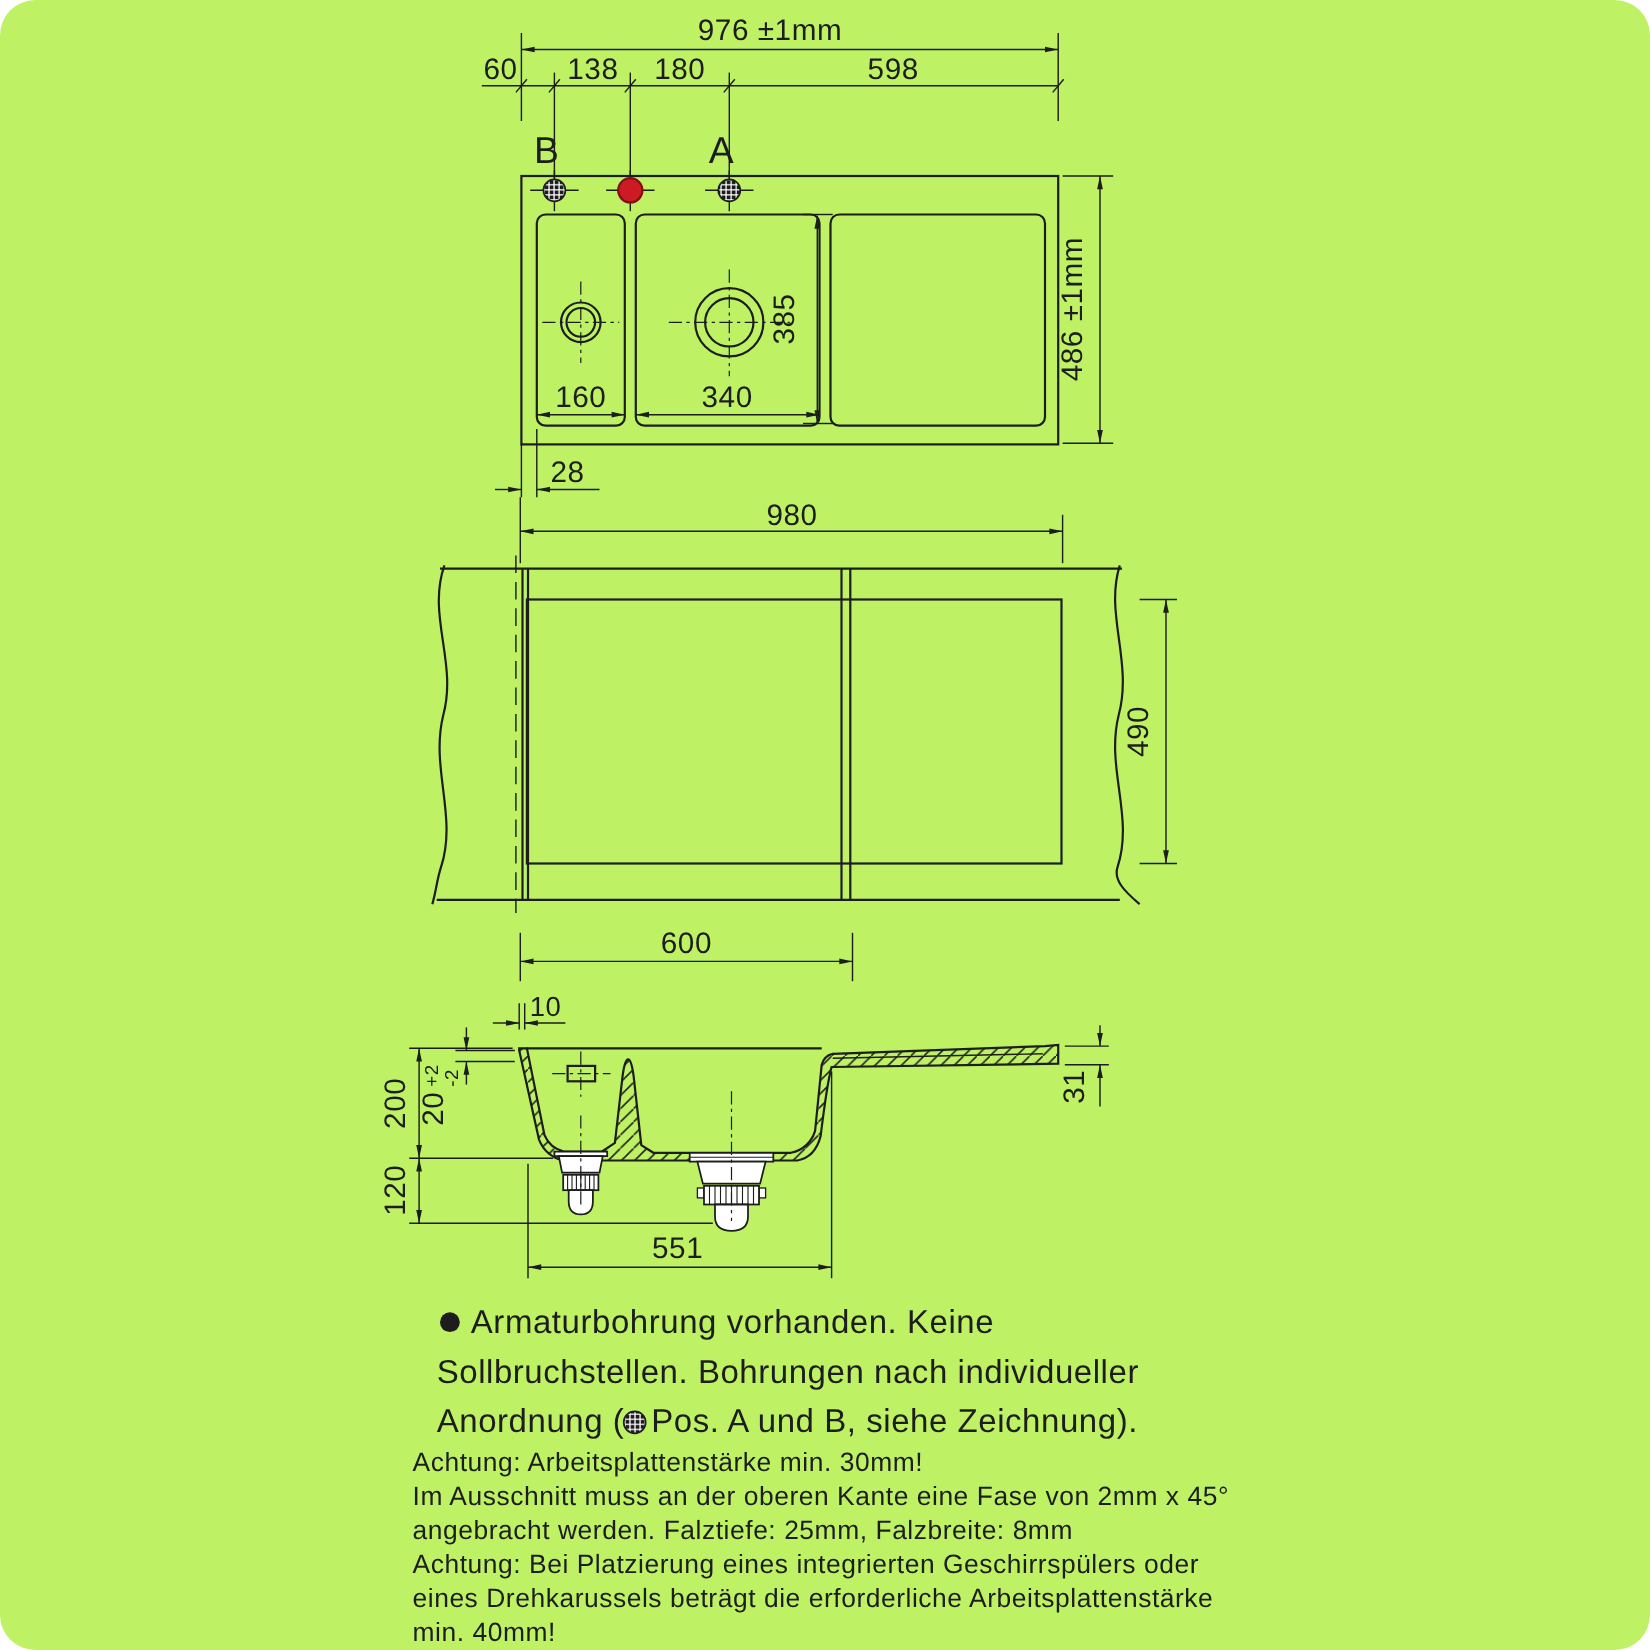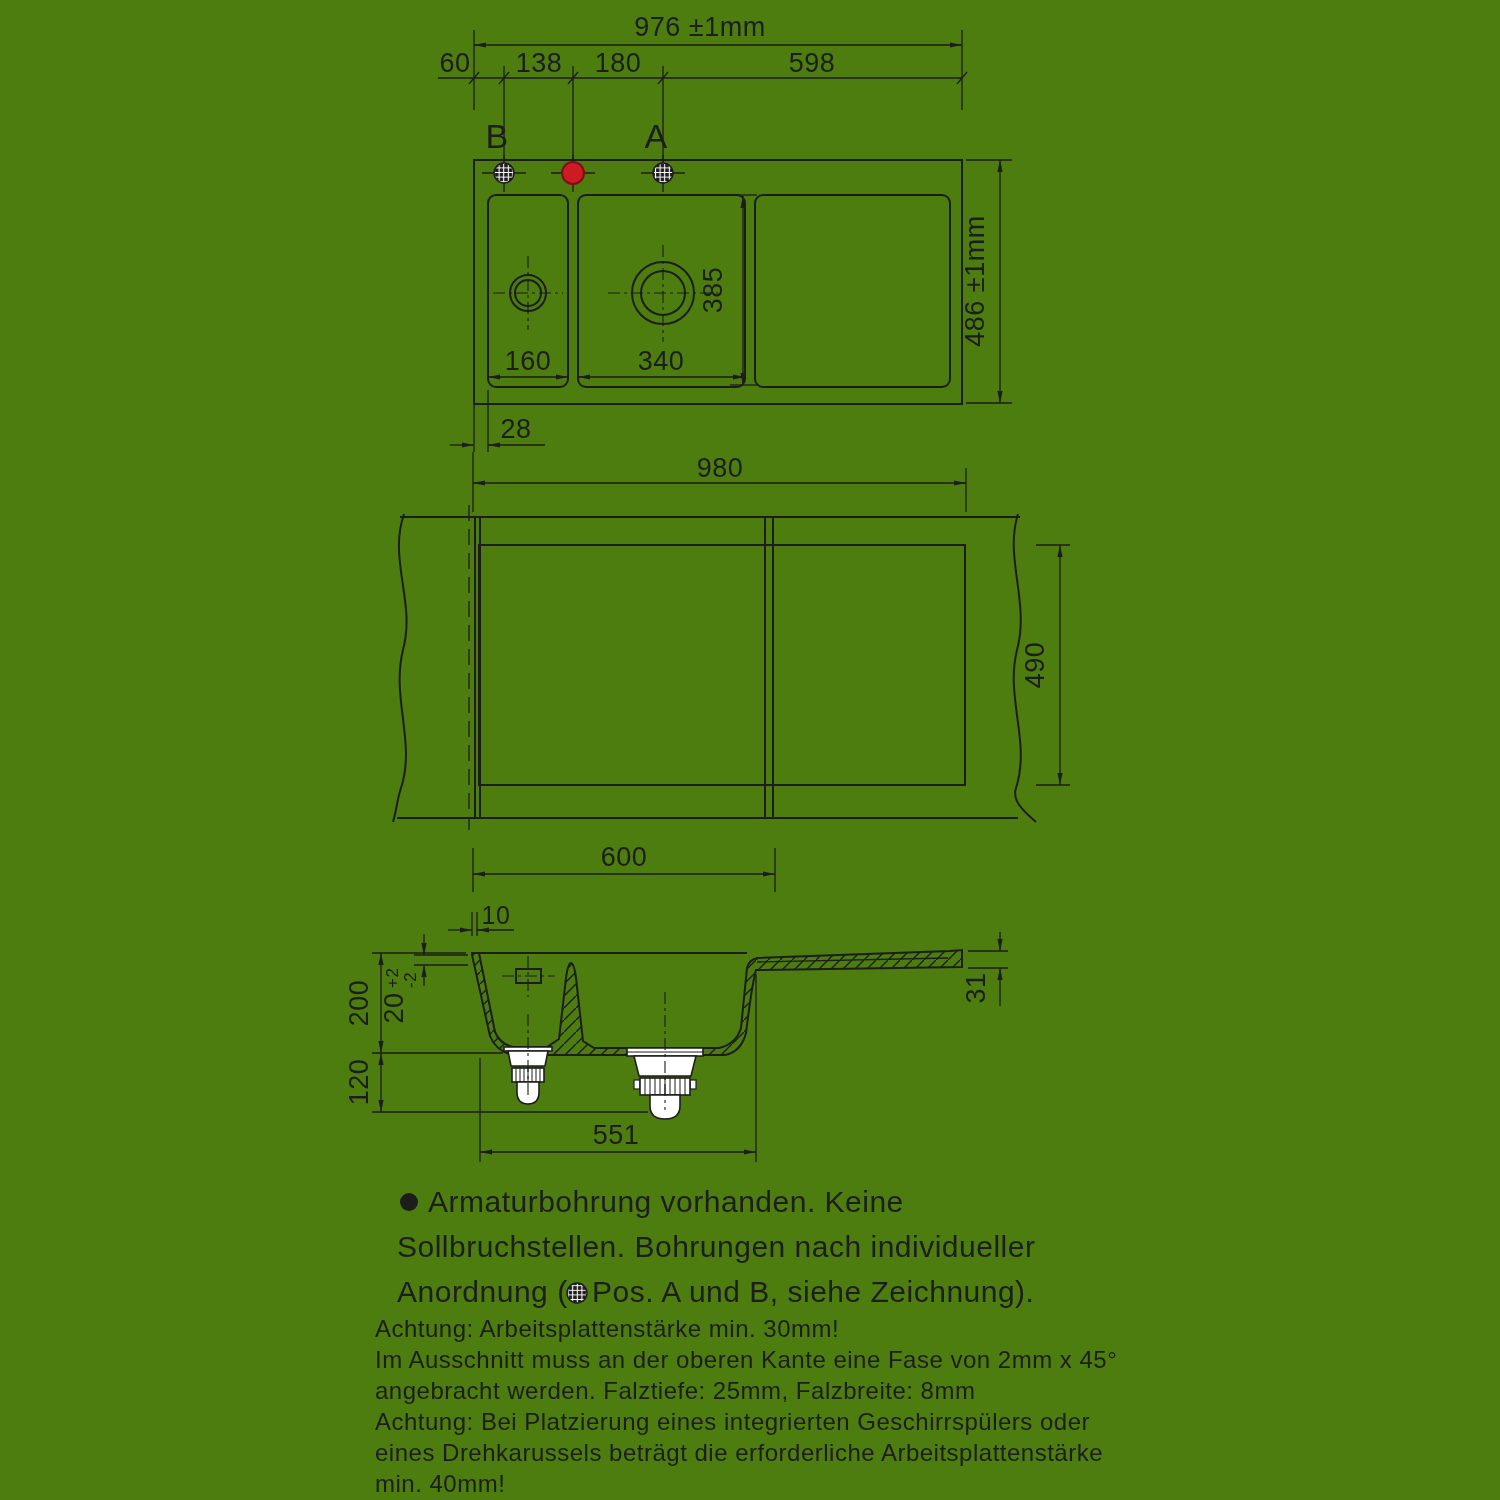--- a/index.html
+++ b/index.html
@@ -1,17 +1,17 @@
 <!DOCTYPE html>
 <html><head>
 <meta charset="utf-8">
 <style>
   html,body{margin:0;padding:0;background:#ffffff;}
-  .page{position:relative;width:1500px;height:1500px;background:#4d7c0f;overflow:hidden;
-        font-family:"Liberation Sans", sans-serif;}
+  .page{position:relative;width:1500px;height:1500px;background:#bef264;overflow:hidden;
+        font-family:"Liberation Sans", sans-serif;border-radius:32px;}
   svg text{fill:#1d1d1d;letter-spacing:0.5px;}
   .dimtxt{font-size:27px;}
   .dimtxt-s{font-size:25px;}
   .hole-label{font-size:34px;}
   .note-big{font-size:30px;}
   .note-small{font-size:24px;}
   .obj{stroke:#1d1d1d;stroke-width:2;fill:none;}
   .thin{stroke:#1d1d1d;stroke-width:1.3;fill:none;}
   .cl{stroke:#1d1d1d;stroke-width:1.1;fill:none;stroke-dasharray:12 4 3 4;}
 </style>

